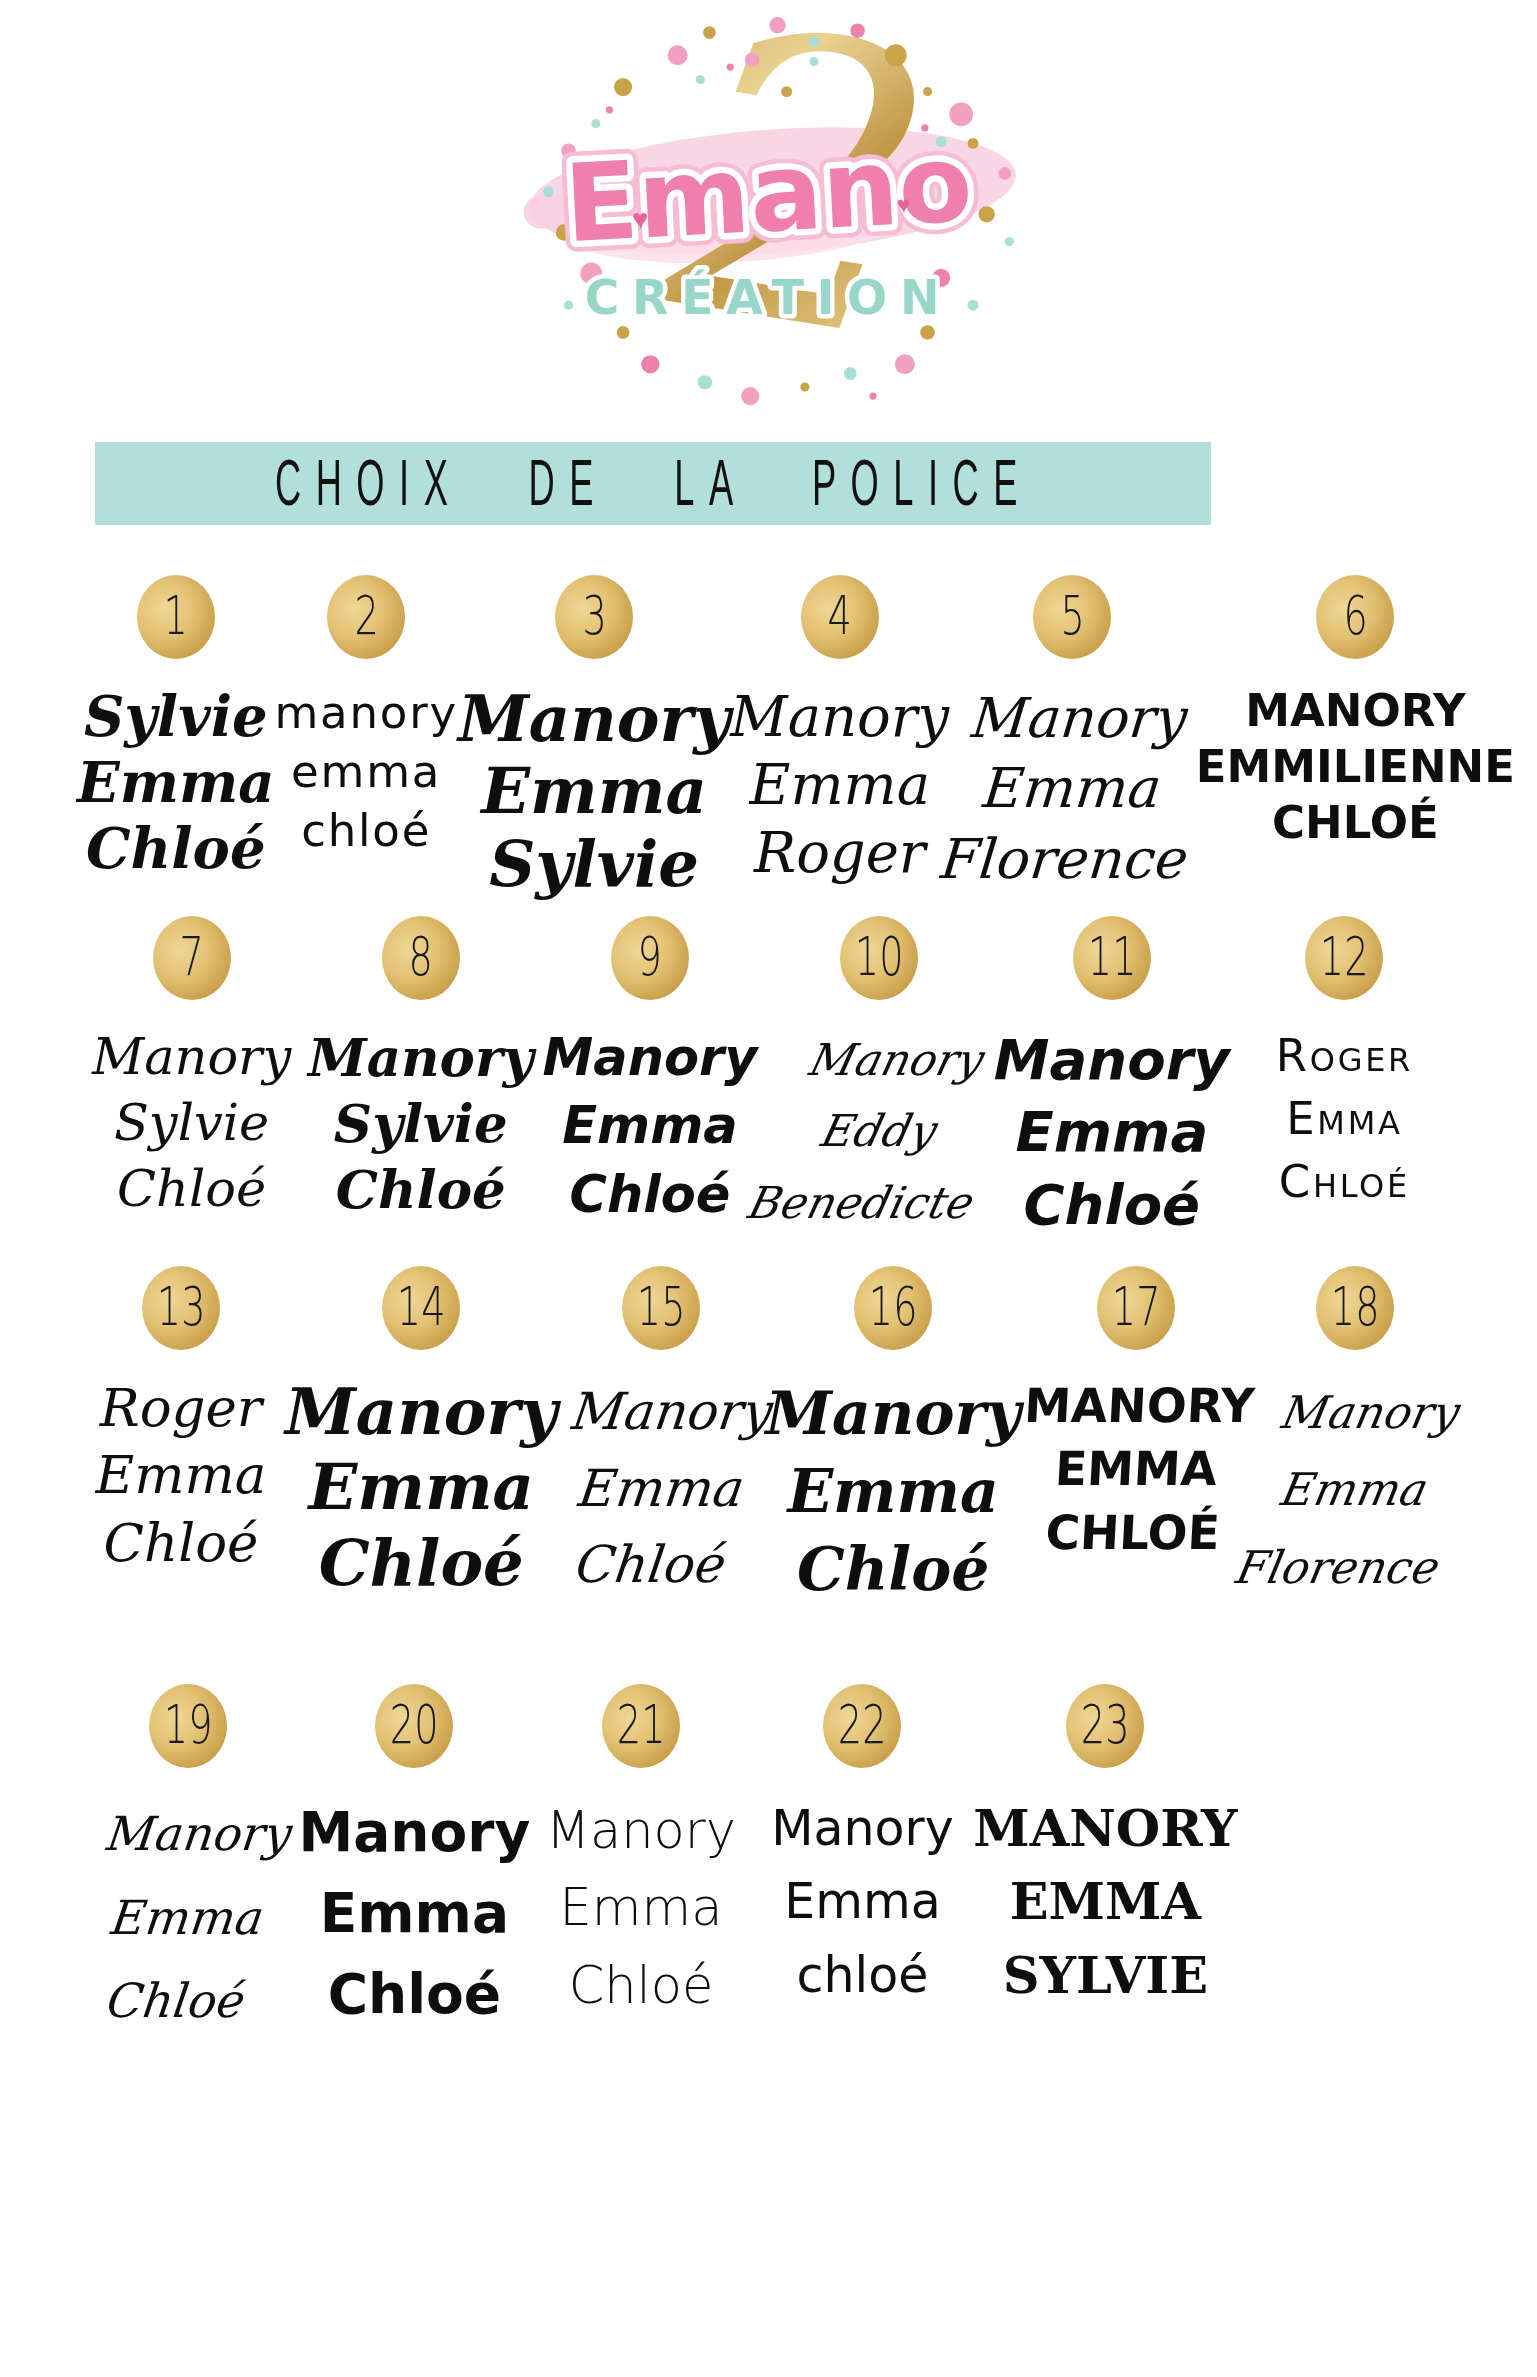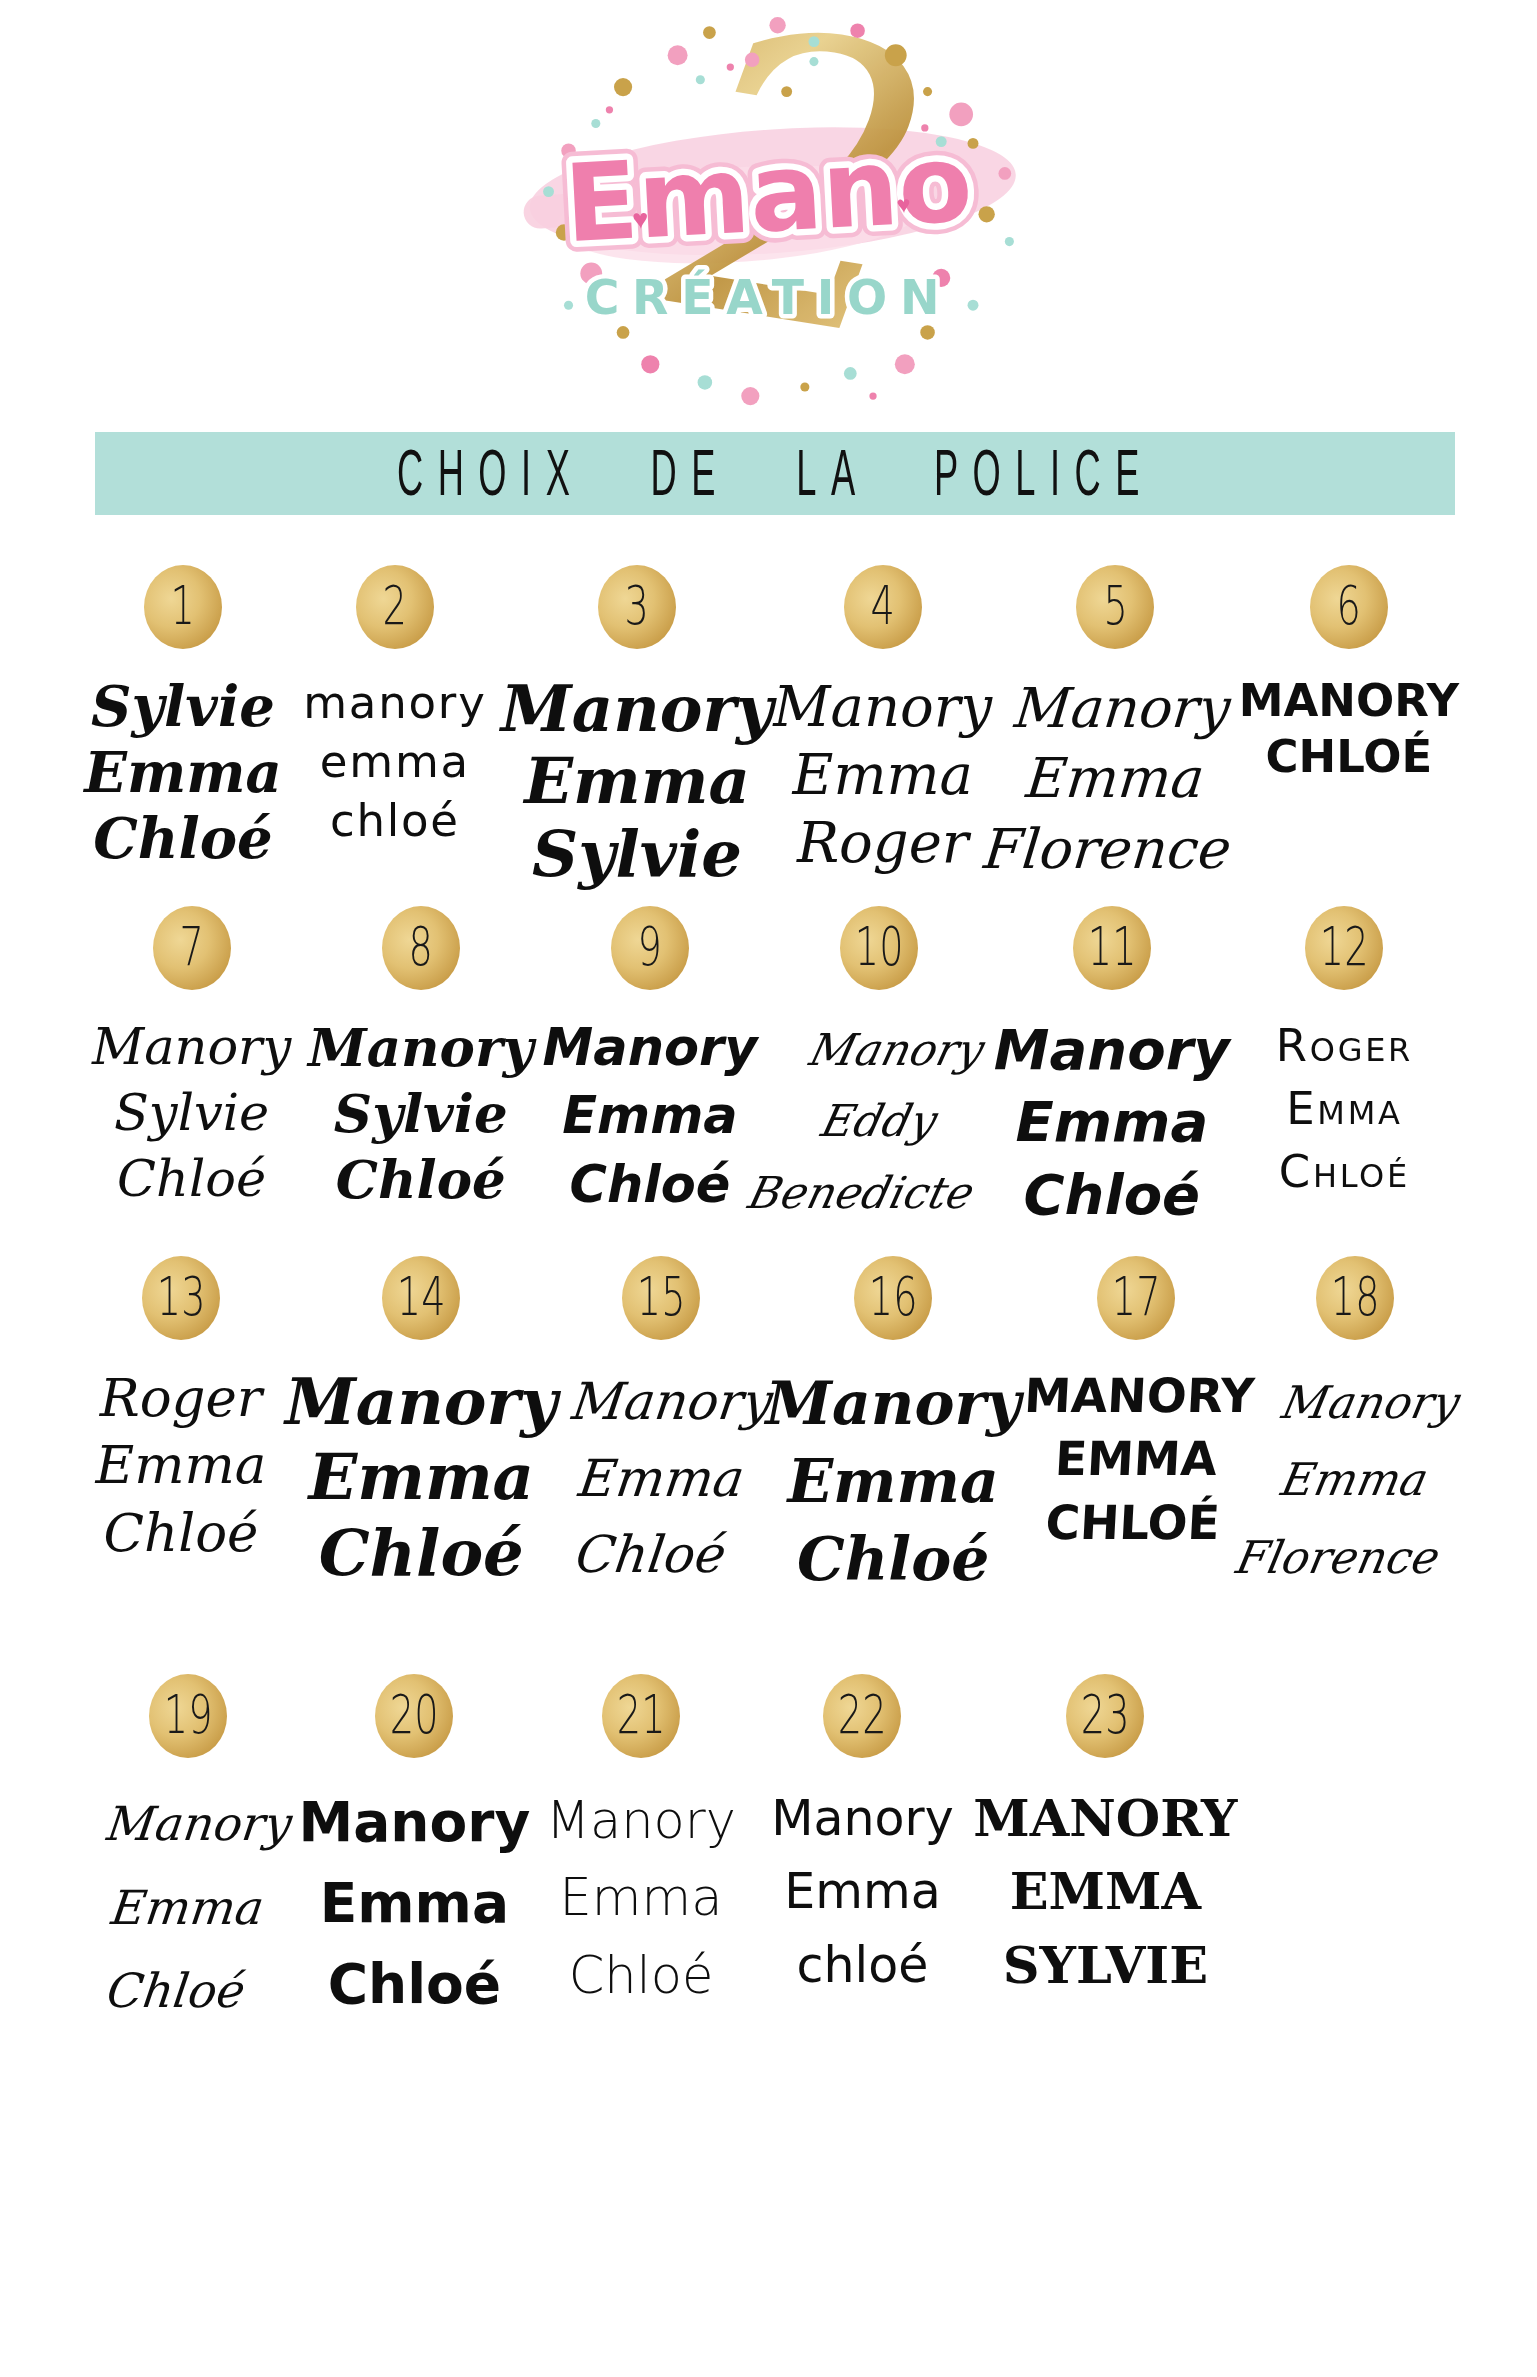--- a/index.html
+++ b/index.html
@@ -9,21 +9,21 @@
     -webkit-font-smoothing:antialiased;
   }
   .page{width:1537px;height:2377px;position:relative;}
 
   
   .logo-wrap{width:509px;margin:4.5px auto 0;position:relative;height:405px;}
   .logo-wrap svg{display:block;overflow:visible;}
 
   
   .banner{
-    margin:22px auto 0;margin-left:95px;width:1360px;height:83px;
+    margin:32px auto 0;margin-left:95px;width:1116px;height:83px;
     display:flex;align-items:center;justify-content:center;
   }
   .banner-title{
     display:inline-block;
     font-family:"Liberation Sans", sans-serif;
     font-weight:400;font-size:49px;
     letter-spacing:0.40em;word-spacing:1.15em;
     transform:scale(0.74,1.32);
     white-space:nowrap;
   }
@@ -211,20 +211,21 @@
       <span class="line">Florence</span>
     </div>
   </div>
 
   <div class="font-item">
     <div class="badge">
       <span class="badge-num">6</span>
     </div>
     <div class="sample s-caps-round-bold">
       <span class="line">MANORY</span>
+      <span class="line">EMMILIENNE</span>
       <span class="line">CHLOÉ</span>
     </div>
   </div>
 </div>
     <div class="grid-row row-2">
   <div class="font-item">
     <div class="badge">
       <span class="badge-num">7</span>
     </div>
     <div class="sample s-script-italic">

